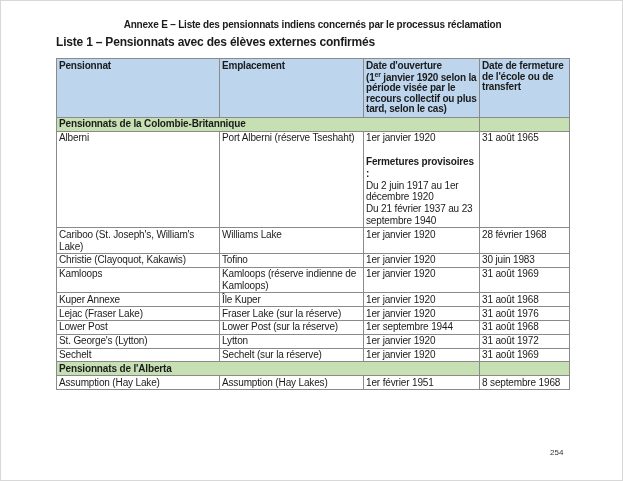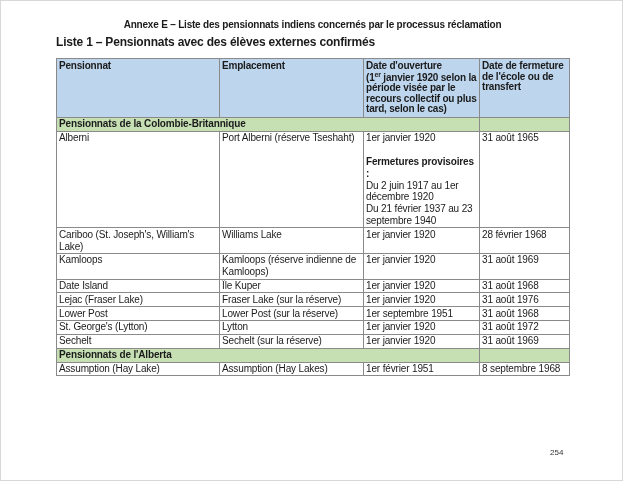--- a/index.html
+++ b/index.html
@@ -92,41 +92,47 @@
             </td>
             <td>31 août 1965</td>
           </tr>
           <tr>
             <td>Cariboo (St. Joseph's, William's Lake)</td>
             <td>Williams Lake</td>
             <td>1er janvier 1920</td>
             <td>28 février 1968</td>
           </tr>
           <tr>
+            <td>Christie (Clayoquot, Kakawis)</td>
+            <td>Tofino</td>
+            <td>1er janvier 1920</td>
+            <td>30 juin 1983</td>
+          </tr>
+          <tr>
             <td>Kamloops</td>
             <td>Kamloops (réserve indienne de Kamloops)</td>
             <td>1er janvier 1920</td>
             <td>31 août 1969</td>
           </tr>
           <tr>
-            <td>Date Island</td>
+            <td>Kuper Annexe</td>
             <td>Île Kuper</td>
             <td>1er janvier 1920</td>
             <td>31 août 1968</td>
           </tr>
           <tr>
             <td>Lejac (Fraser Lake)</td>
             <td>Fraser Lake (sur la réserve)</td>
             <td>1er janvier 1920</td>
             <td>31 août 1976</td>
           </tr>
           <tr>
             <td>Lower Post</td>
             <td>Lower Post (sur la réserve)</td>
-            <td>1er septembre 1951</td>
+            <td>1er septembre 1944</td>
             <td>31 août 1968</td>
           </tr>
           <tr>
             <td>St. George's (Lytton)</td>
             <td>Lytton</td>
             <td>1er janvier 1920</td>
             <td>31 août 1972</td>
           </tr>
           <tr>
             <td>Sechelt</td>

